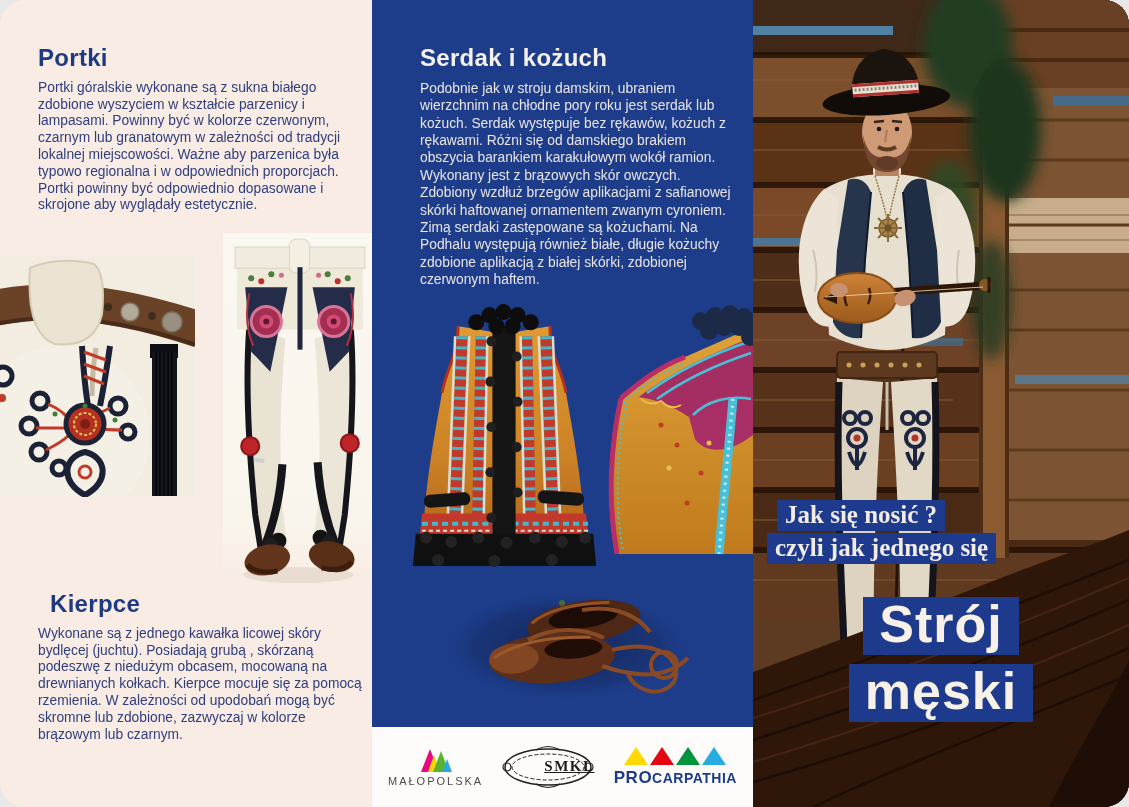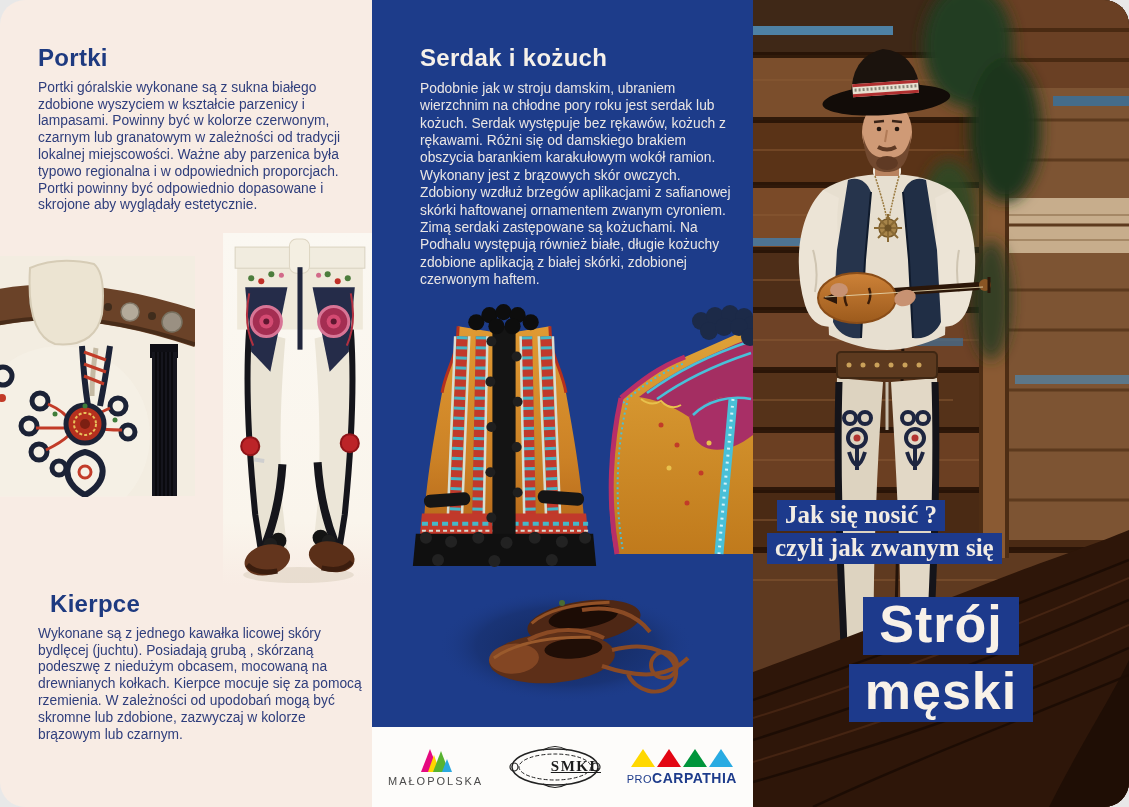--- a/index.html
+++ b/index.html
@@ -30,21 +30,21 @@
   .img-shoes{position:absolute;left:60px;top:570px;width:272px;height:144px;}
   .footer{position:absolute;left:0;bottom:0;width:100%;height:80px;background:#fdfcfa;
           display:flex;align-items:center;justify-content:space-between;padding:0 16px;box-sizing:border-box;}
   .logo{display:flex;flex-direction:column;align-items:center;gap:2px;}
   .logo-label{font-size:11px;letter-spacing:2px;color:#4a4a4a;}
   .smkl-wrap{position:relative;width:92px;height:44px;}
   .smkl-text{position:absolute;left:0;top:13px;width:100%;text-align:right;
              font-family:"Liberation Serif",serif;font-weight:bold;font-size:15px;
              letter-spacing:1.5px;color:#1c1c1c;text-decoration:underline;}
   .procarp-label{font-size:14px;color:#1d3b8b;letter-spacing:.5px;}
-  .procarp-label .pro{font-weight:400;font-size:11px;margin-top:36px;}
+  .procarp-label .pro{font-weight:700;font-size:17px;margin-top:36px;}
   .procarp-label .carp{font-weight:800;}
   
   .panel-right{position:absolute;left:753px;top:0;width:376px;height:807px;background:#3a2414;}
   .photo-svg{position:absolute;left:0;top:0;}
   .overlay{position:absolute;left:14px;top:500px;}
   .overlay .line{display:table;background:#1d3a8c;color:#f2ece4;
       font-family:"Liberation Serif",serif;font-weight:bold;font-size:25px;line-height:27px;
       padding:1px 8px 3px 8px;margin-bottom:2px;white-space:nowrap;}
   .overlay .line.first{margin-left:10px;}
   .title{position:absolute;left:0;top:597px;width:100%;text-align:center;}
@@ -519,21 +519,21 @@
       </g>
       <g stroke="#58301a" stroke-width="2" opacity="0.55">
         <path d="M0,718 C110,684 250,632 376,578" fill="none"></path>
         <path d="M0,762 C120,726 256,678 376,625" fill="none"></path>
       </g>
       <path d="M376,807 L296,807 C330,740 358,698 376,660 Z" fill="#1c0d05" opacity="0.85"></path>
     </svg>
 
     <div class="overlay">
       <div class="line first">Jak się nosić ?</div>
-      <div class="line">czyli jak zwanym się</div>
+      <div class="line">czyli jak jednego się</div>
     </div>
 
     <div class="title">
       <span class="t-line"><span>Strój</span></span>
       <span class="t-line"><span>męski</span></span>
     </div>
   </section>
 
 </div>
 

